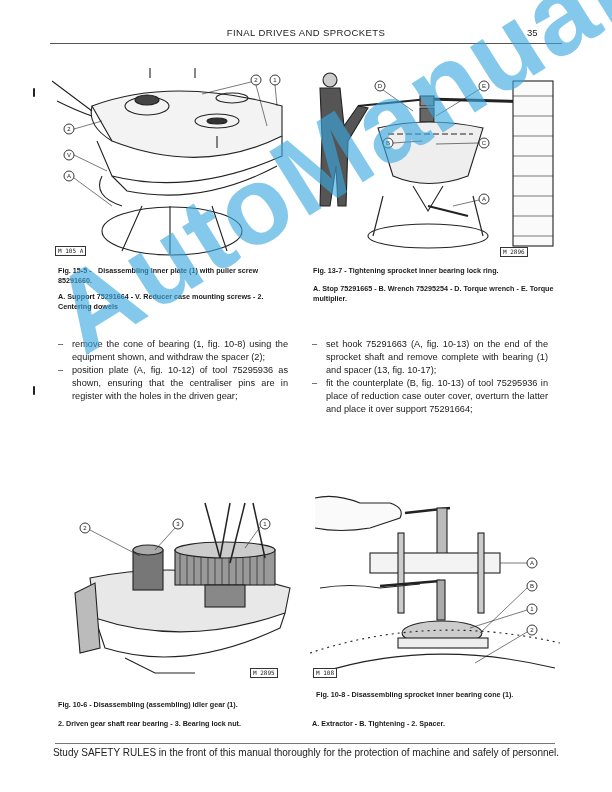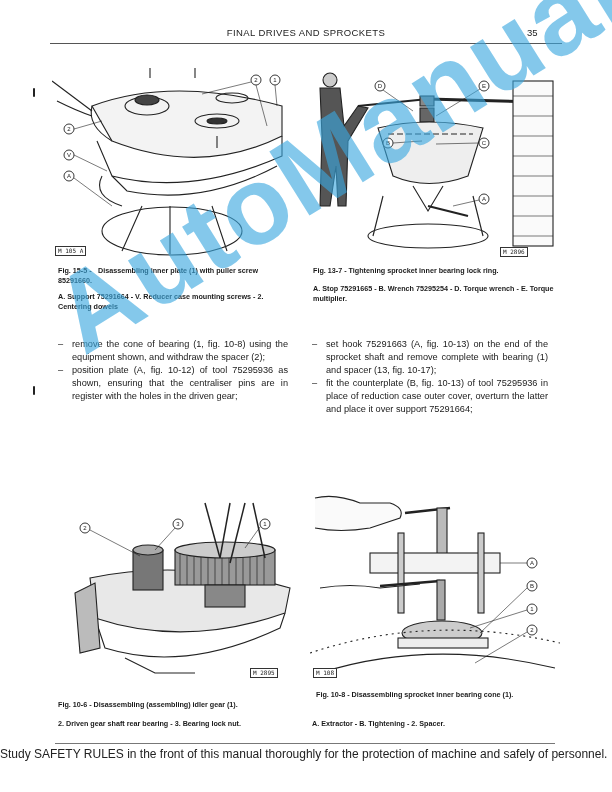--- a/index.html
+++ b/index.html
@@ -16,21 +16,21 @@
     .figure { border: 0; }
     .figure svg { width: 100%; height: 100%; display: block; }
     .fig-code { font-size: 6px; border: 1px solid #333; padding: 0 2px; line-height: 8px; background: #fff; color: #222; font-family: "DejaVu Sans Mono", monospace; }
     .caption { font-size: 7.2px; line-height: 10px; color: #1a1a1a; }
     .caption b { font-weight: bold; }
     .caption .num { font-weight: bold; display: inline-block; width: 40px; }
     .legend { font-size: 7.2px; line-height: 10px; color: #1a1a1a; font-weight: bold; }
     .body-text { font-size: 9.2px; line-height: 13px; color: #1a1a1a; }
     .body-text .item { position: relative; padding-left: 14px; margin-bottom: 0; text-align: justify; }
     .body-text .item::before { content: "\2013"; position: absolute; left: 0; top: 0; }
-    .footer-note { left: 0; width: 612px; top: 747px; font-size: 12px; color: #222; }
+    .footer-note { left: 0; width: 612px; text-align: center; top: 747px; font-size: 10px; color: #222; }
     .watermark {
       left: 30px; top: 270px; font-size: 110px; font-weight: bold; color: #3aa8e0; opacity: 0.62;
       transform: rotate(-32deg); transform-origin: left top; white-space: nowrap; pointer-events: none;
       font-family: "Liberation Sans", sans-serif; letter-spacing: 2px;
     }
   </style>
 </head>
 <body>
 
 <div class="abs header-title">FINAL DRIVES AND SPROCKETS</div>

